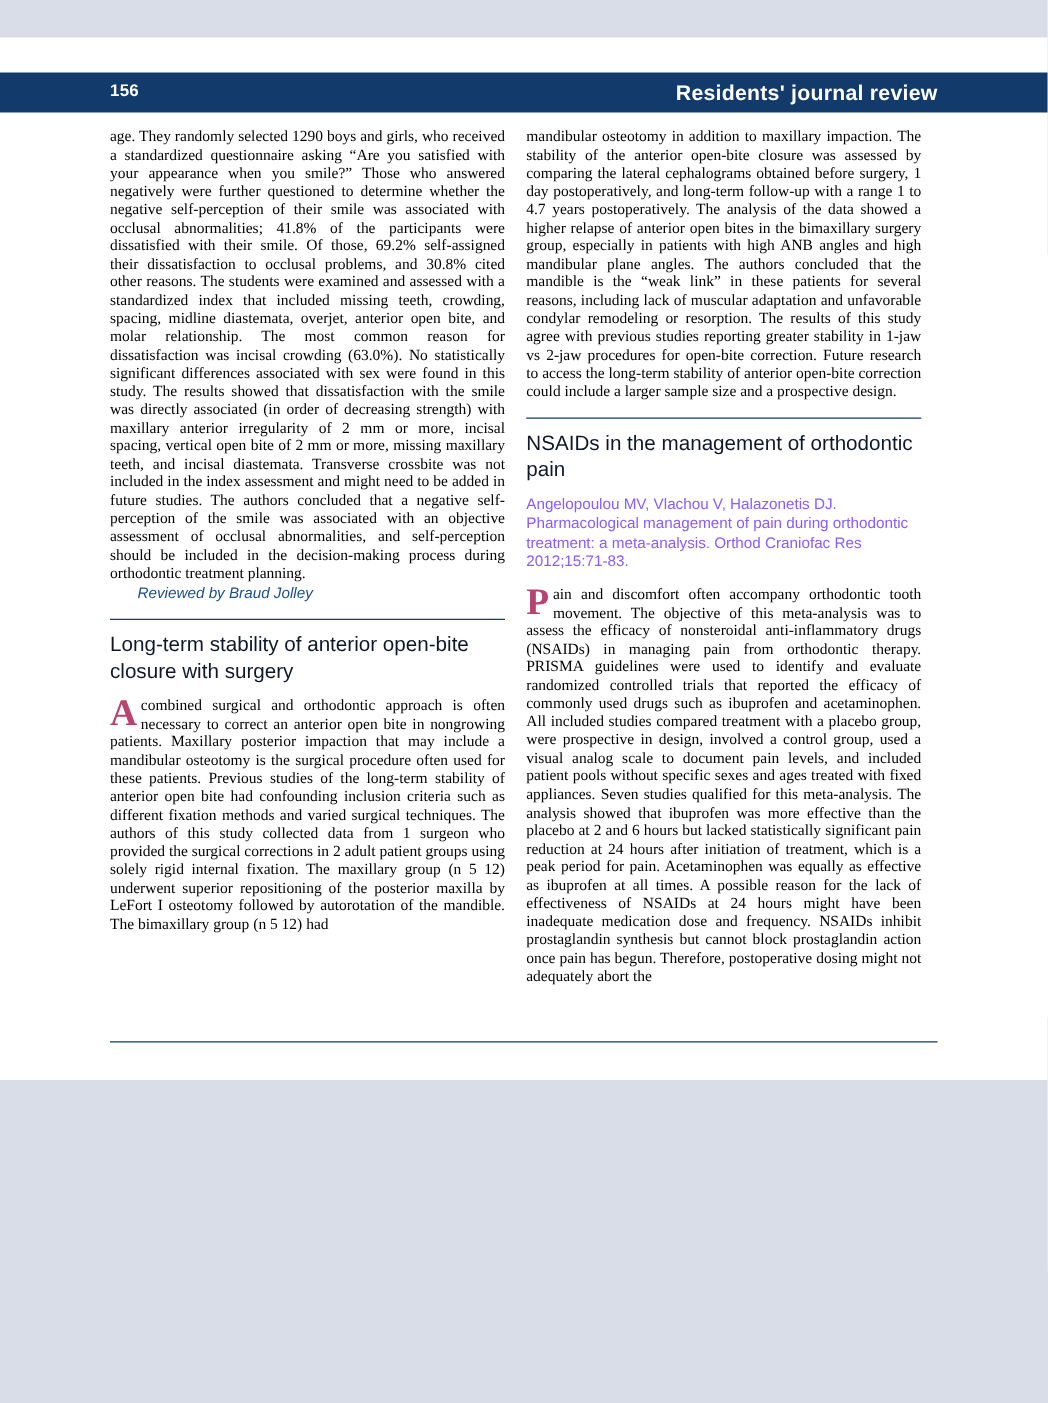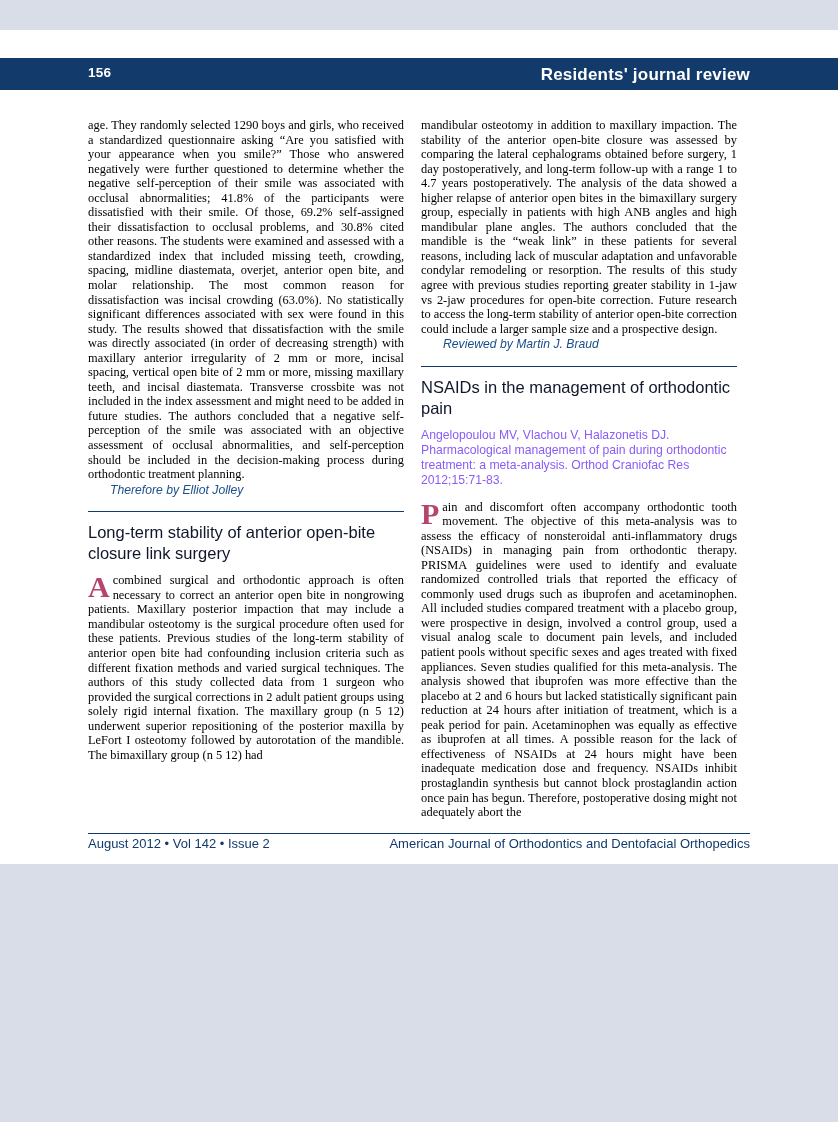--- a/index.html
+++ b/index.html
@@ -56,21 +56,21 @@
     right: 88px;
     top: 7px;
     font-family: "Liberation Sans", sans-serif;
     font-size: 17px;
     font-weight: bold;
     letter-spacing: 0.2px;
   }
   
   .content {
     position: absolute;
-    top: 118px;
+    top: 102px;
     left: 88px;
     width: 662px;
     height: 910px;
     display: flex;
     gap: 17px;
   }
   .col {
     width: 316px;
     position: relative;
   }
@@ -168,48 +168,43 @@
     <div class="page-num">156</div>
     <div class="header-title">Residents' journal review</div>
   </div>
 
   <div class="content">
 
     <div class="col">
 
       <p class="body">age. They randomly selected 1290 boys and girls, who received a standardized questionnaire asking “Are you satisfied with your appearance when you smile?” Those who answered negatively were further questioned to determine whether the negative self-perception of their smile was associated with occlusal abnormalities; 41.8% of the participants were dissatisfied with their smile. Of those, 69.2% self-assigned their dissatisfaction to occlusal problems, and 30.8% cited other reasons. The students were examined and assessed with a standardized index that included missing teeth, crowding, spacing, midline diastemata, overjet, anterior open bite, and molar relationship. The most common reason for dissatisfaction was incisal crowding (63.0%). No statistically significant differences associated with sex were found in this study. The results showed that dissatisfaction with the smile was directly associated (in order of decreasing strength) with maxillary anterior irregularity of 2 mm or more, incisal spacing, vertical open bite of 2 mm or more, missing maxillary teeth, and incisal diastemata. Transverse crossbite was not included in the index assessment and might need to be added in future studies. The authors concluded that a negative self-perception of the smile was associated with an objective assessment of occlusal abnormalities, and self-perception should be included in the decision-making process during orthodontic treatment planning.</p>
 
-      <p class="reviewed">Therefore by Elliot Jolley</p>
+      <p class="reviewed">Reviewed by Braud Jolley</p>
 
       <div class="rule"></div>
 
-      <h2 class="article-title">Long-term stability of anterior open-bite closure link surgery</h2>
+      <h2 class="article-title">Long-term stability of anterior open-bite closure with surgery</h2>
 
 
       <p class="body dropcap-para"><span class="dropcap">A</span><span>combined surgical and orthodontic approach is often necessary to correct an anterior open bite in nongrowing patients. Maxillary posterior impaction that may include a mandibular osteotomy is the surgical procedure often used for these patients. Previous studies of the long-term stability of anterior open bite had confounding inclusion criteria such as different fixation methods and varied surgical techniques. The authors of this study collected data from 1 surgeon who provided the surgical corrections in 2 adult patient groups using solely rigid internal fixation. The maxillary group (n 5 12) underwent superior repositioning of the posterior maxilla by LeFort I osteotomy followed by autorotation of the mandible. The bimaxillary group (n 5 12) had</span></p>
 
     </div>
 
     <div class="col">
 
       <p class="body">mandibular osteotomy in addition to maxillary impaction. The stability of the anterior open-bite closure was assessed by comparing the lateral cephalograms obtained before surgery, 1 day postoperatively, and long-term follow-up with a range 1 to 4.7 years postoperatively. The analysis of the data showed a higher relapse of anterior open bites in the bimaxillary surgery group, especially in patients with high ANB angles and high mandibular plane angles. The authors concluded that the mandible is the “weak link” in these patients for several reasons, including lack of muscular adaptation and unfavorable condylar remodeling or resorption. The results of this study agree with previous studies reporting greater stability in 1-jaw vs 2-jaw procedures for open-bite correction. Future research to access the long-term stability of anterior open-bite correction could include a larger sample size and a prospective design.</p>
 
-      <p class="reviewed">Reviewed by Martin J. Braud</p>
 
       <div class="rule"></div>
 
       <h2 class="article-title">NSAIDs in the management of orthodontic pain</h2>
 
       <p class="citation">Angelopoulou MV, Vlachou V, Halazonetis DJ. Pharmacological management of pain during orthodontic treatment: a meta-analysis. Orthod Craniofac Res 2012;15:71-83.</p>
 
       <p class="body dropcap-para"><span class="dropcap">P</span><span>ain and discomfort often accompany orthodontic tooth movement. The objective of this meta-analysis was to assess the efficacy of nonsteroidal anti-inflammatory drugs (NSAIDs) in managing pain from orthodontic therapy. PRISMA guidelines were used to identify and evaluate randomized controlled trials that reported the efficacy of commonly used drugs such as ibuprofen and acetaminophen. All included studies compared treatment with a placebo group, were prospective in design, involved a control group, used a visual analog scale to document pain levels, and included patient pools without specific sexes and ages treated with fixed appliances. Seven studies qualified for this meta-analysis. The analysis showed that ibuprofen was more effective than the placebo at 2 and 6 hours but lacked statistically significant pain reduction at 24 hours after initiation of treatment, which is a peak period for pain. Acetaminophen was equally as effective as ibuprofen at all times. A possible reason for the lack of effectiveness of NSAIDs at 24 hours might have been inadequate medication dose and frequency. NSAIDs inhibit prostaglandin synthesis but cannot block prostaglandin action once pain has begun. Therefore, postoperative dosing might not adequately abort the</span></p>
 
     </div>
 
   </div>
 
   <div class="footer-rule"></div>
-  <div class="footer">
-    <div class="left">August 2012 • Vol 142 • Issue 2</div>
-    <div class="right">American Journal of Orthodontics and Dentofacial Orthopedics</div>
-  </div>
 
 </div>
 
 </body></html>

